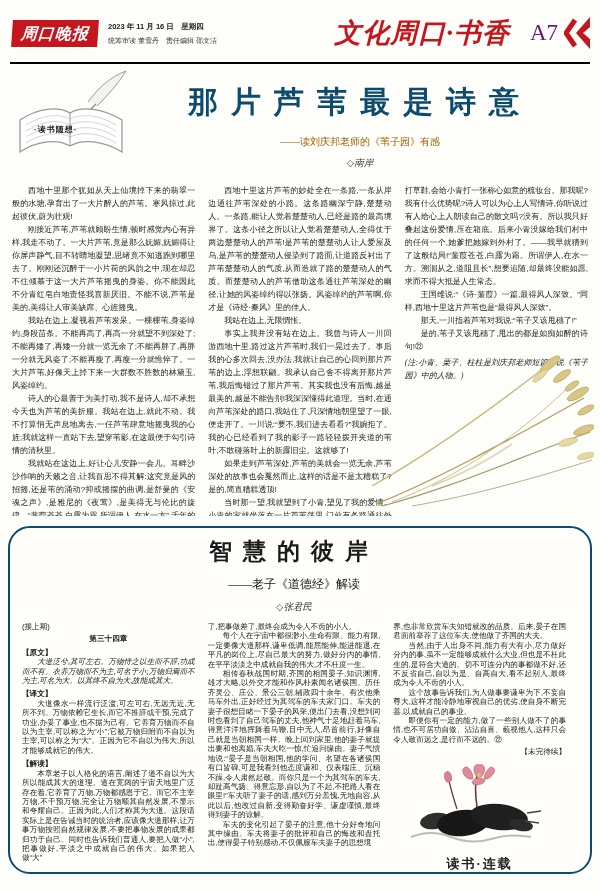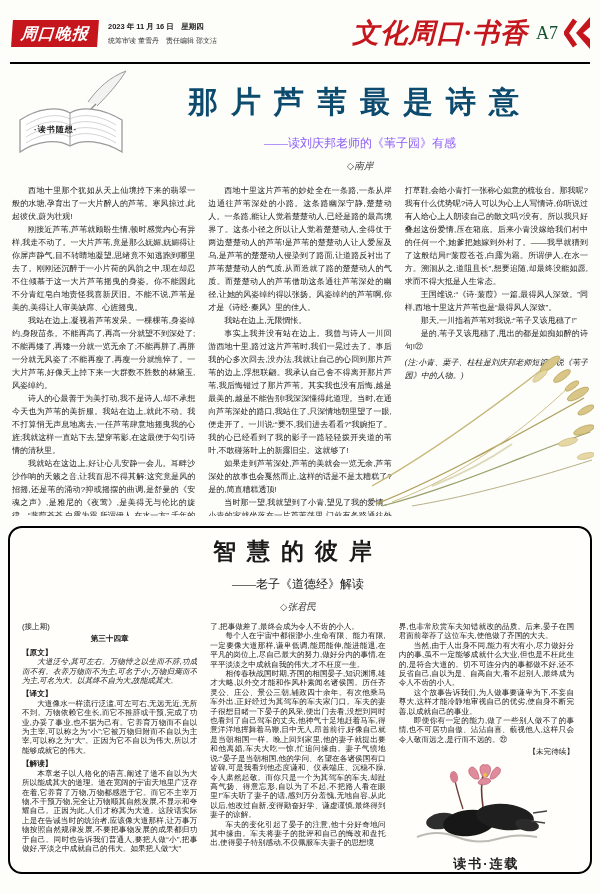--- a/index.html
+++ b/index.html
@@ -12,57 +12,57 @@
   .masthead{display:flex;align-items:center;height:54px;padding:6px 10px 0 12px}
   .logo{width:86px;height:27px;background:#c4161c;color:#fff;
         font-family:"Liberation Serif","DejaVu Serif",serif;font-style:italic;font-weight:bold;
         font-size:16px;line-height:27px;text-align:center;letter-spacing:1px;transform:skewX(-4deg)}
   .dates{margin-left:10px;line-height:11px}
   .date-line{font-size:7.5px;font-weight:bold;color:#222}
   .credits-line{font-size:7px;color:#333;margin-top:3px}
   .mast-spacer{flex:1}
   .section-title{color:#c4161c;font-family:"Liberation Serif","DejaVu Serif",serif;
                  font-style:italic;font-weight:bold;font-size:27px;letter-spacing:1px}
-  .page-no{font-family:"Liberation Serif","DejaVu Serif",serif;font-size:18px;color:#14532d;margin:0 4px 0 8px}
+  .page-no{font-family:"Liberation Serif","DejaVu Serif",serif;font-size:23px;color:#701a75;margin:0 4px 0 20px}
   .chev{margin-left:2px}
   .header-rule{border-bottom:2.5px solid #000;margin:2px 10px 0 10px}
 
   
   .article1{position:relative;padding:4px 12px 0 12px}
   .a1-top{display:flex}
   .illus-wrap{width:120px;height:108px;position:relative;flex:none}
   .illus-label{position:absolute;left:22px;top:56px;font-size:8px;letter-spacing:1px;color:#222;
                font-weight:bold}
   .a1-titleblock{flex:1;text-align:center;padding-top:14px}
   .a1-title{font-size:30px;font-weight:600;letter-spacing:13px;color:#0c4a6e;
             font-family:"Liberation Sans","DejaVu Sans",sans-serif}
-  .a1-subtitle{margin-top:12px;font-size:12px;font-family:"Liberation Serif","DejaVu Serif",serif;
-               color:#8b5cf6}
+  .a1-subtitle{margin-top:12px;font-size:10px;font-family:"Liberation Serif","DejaVu Serif",serif;
+               color:#a16207}
   .a-author{margin-top:8px;font-size:9.5px;font-family:"Liberation Serif","DejaVu Serif",serif;
             font-style:italic;color:#333}
 
   
   .cols{display:flex;gap:13px;margin-top:8px}
   .col{flex:1;min-width:0;font-size:8px;line-height:13px;text-align:justify;overflow:hidden;
        color:#1b1b1b}
   .col p{margin:0}
   .p-indent{text-indent:2em}
   .p-flush{text-indent:0}
   .p-center{text-align:center;font-weight:bold;margin:3px 0 3px 0 !important}
   .p-label{font-weight:bold;margin-top:4px !important}
   .p-kai{font-family:"Liberation Serif","DejaVu Serif",serif;font-style:italic;text-indent:2em}
   .p-note{font-family:"Liberation Serif","DejaVu Serif",serif;font-style:italic;margin-top:3px !important}
   .p-right{text-align:right;font-weight:normal;margin-top:3px !important}
   .p-serial{text-indent:0;margin-bottom:3px !important}
   .a1-cols .col{height:332px}
   .reeds{position:absolute;right:6px;top:272px;pointer-events:none}
 
   
-  .article2-box{margin:10px 8px 0 8px;border:2px solid #000000;border-radius:14px;
-                padding:8px 16px 8px 12px;height:328px;background:#fffefa;position:relative}
+  .article2-box{margin:10px 8px 0 8px;border:2px solid #0c4a6e;border-radius:22px;
+                padding:8px 24px 8px 12px;height:328px;background:#fffefa;position:relative}
   .a2-head{text-align:center}
   .a2-title{font-size:23px;font-weight:600;letter-spacing:11px;color:#1a1a1a}
   .a2-subtitle{margin-top:9px;font-size:12px;font-family:"Liberation Serif","DejaVu Serif",serif}
   .a2-cols .col{height:250px;font-size:7.6px;line-height:9.4px}
   .lotus-wrap{margin-top:6px;text-align:center}
   .caption{margin-top:2px;font-size:13px;letter-spacing:2px;font-weight:bold;color:#222;
            text-align:center}
 </style>
 </head>
 <body>

